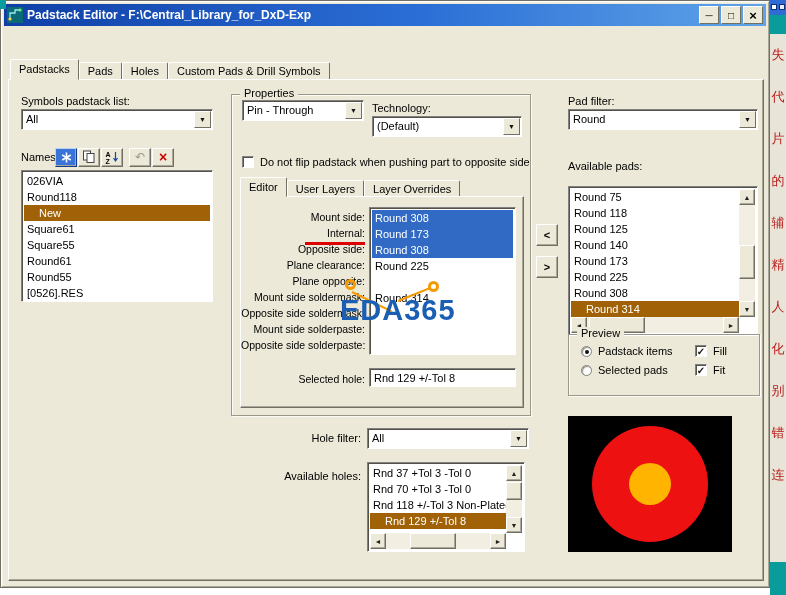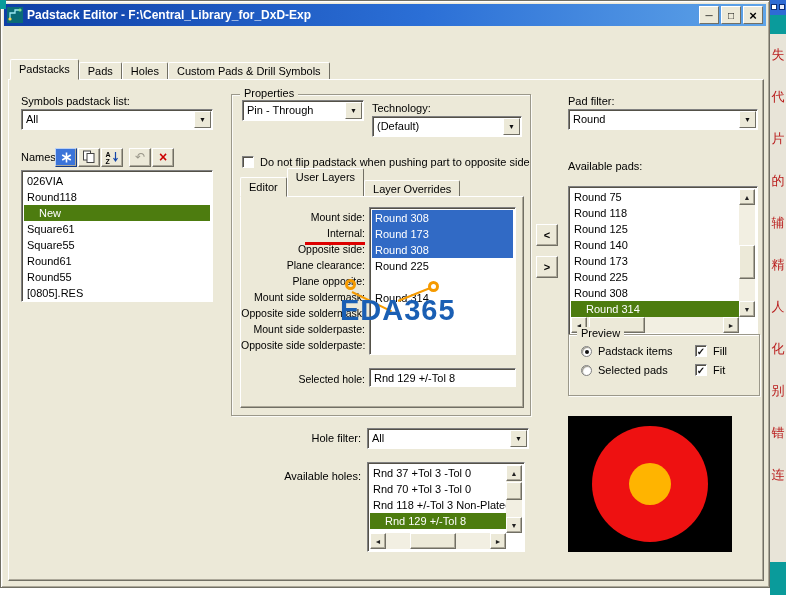--- a/index.html
+++ b/index.html
@@ -33,21 +33,21 @@
   .tabpage { background:#ece9d8; border:1px solid; border-color:#fff #716f64 #716f64 #fff;
              box-shadow: inset -1px -1px 0 #aca899; }
 
   .combo { display:flex; background:#fff; border:1px solid; border-color:#808080 #fff #fff #808080;
            box-shadow: inset 1px 1px 0 #545148; height:21px; }
   .combo-text { flex:1; padding:3px 2px 0 4px; white-space:nowrap; overflow:hidden; }
   .combo-btn { width:17px; margin:1px; background:#ece9d8; border:1px solid; border-color:#fff #716f64 #716f64 #fff;
                display:flex; align-items:center; justify-content:center; font-size:7px; color:#111; flex:none; }
 
   .li { height:16px; line-height:16px; padding-left:3px; white-space:nowrap; overflow:hidden; }
-  .li.sel { background:#4d7c0f; color:#fff;padding-left:15px; }
+  .li.sel { background:#a16207; color:#fff;padding-left:15px; }
 
   .group { border:1px solid #9b988a; box-shadow: inset 1px 1px 0 rgba(255,255,255,.8), 1px 1px 0 rgba(255,255,255,.8); }
   .group-label { position:absolute; top:-8px; left:8px; background:#ece9d8; padding:0 4px; white-space:nowrap; }
 
   .tool-btn { width:22px; height:19px; margin-right:1px; background:#ece9d8; border:1px solid;
               border-color:#fff #716f64 #716f64 #fff; box-shadow: inset -1px -1px 0 #aca899;
               display:flex; align-items:center; justify-content:center; flex:none; }
 
   .plabel { position:absolute; left:0; width:128px; text-align:right; padding-right:4px;
             font-size:10.5px; white-space:nowrap; height:16px; line-height:16px; }
@@ -140,21 +140,21 @@
       </div>
 
       <div class="abs sunken" style="left:12px;top:90px;width:192px;height:132px;padding:2px;">
         <div class="li">026VIA</div>
         <div class="li">Round118</div>
         <div class="li sel">New</div>
         <div class="li">Square61</div>
         <div class="li">Square55</div>
         <div class="li">Round61</div>
         <div class="li">Round55</div>
-        <div class="li">[0805].RES</div>
+        <div class="li">[0526].RES</div>
       </div>
 
       <div class="abs group" style="left:222px;top:14px;width:300px;height:322px;">
         <span class="group-label">Properties</span>
 
         <span class="lbl" style="left:10px;top:7px;">Type:</span>
         <div class="abs combo" style="left:10px;top:5px;width:122px;">
           <span class="combo-text">Pin - Through</span>
           <span class="combo-btn">▼</span>
         </div>
@@ -163,21 +163,21 @@
         <div class="abs combo" style="left:140px;top:21px;width:150px;">
           <span class="combo-text">(Default)</span>
           <span class="combo-btn">▼</span>
         </div>
 
         <span class="checkbox" style="left:10px;top:61px;"></span>
         <span class="lbl" style="left:28px;top:61px;">Do not flip padstack when pushing part to opposite side</span>
 
         <div class="abs tabstrip" style="left:8px;top:82px;height:20px;">
           <span class="tab sel" style="height:20px;">Editor</span>
-          <span class="tab" style="height:29px;">User Layers</span>
+          <span class="tab" style="height:17px;">User Layers</span>
           <span class="tab" style="height:17px;">Layer Overrides</span>
         </div>
 
         <div class="abs tabpage" style="left:8px;top:101px;width:284px;height:212px;">
 
           <span class="plabel" style="top:12px;">Mount side:</span>
           <span class="plabel" style="top:28px;">Internal:</span>
           <span class="plabel" style="top:44px;">Opposite side:</span>
           <span class="plabel" style="top:60px;">Plane clearance:</span>
           <span class="plabel" style="top:76px;">Plane opposite:</span>

